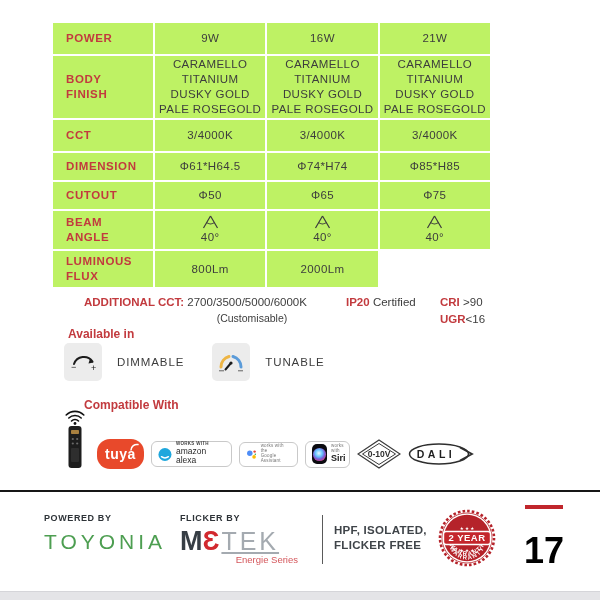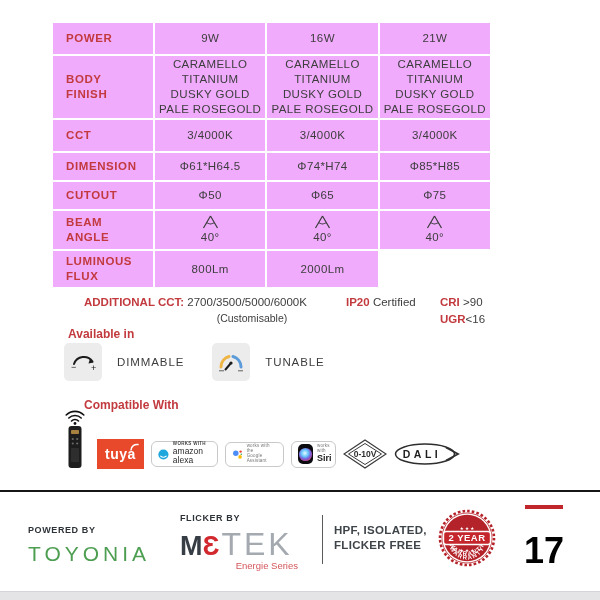--- a/index.html
+++ b/index.html
@@ -3,21 +3,21 @@
 <meta charset="utf-8">
 <style>
   * { margin:0; padding:0; box-sizing:border-box; }
   body { background:#fff; font-family:"Liberation Sans","DejaVu Sans",sans-serif; }
   .page { position:relative; width:600px; height:600px; background:#fff; overflow:hidden; }
 
   
   .spec-table { position:absolute; left:53px; top:23px; width:437px;
     display:grid; grid-template-columns:100px 1fr 1fr 1fr;
     grid-template-rows:31px 62px 31px 27px 27px 38px 36px; gap:2px; }
-  .cell { background:#f0abfc; display:flex; align-items:center; justify-content:center;
+  .cell { background:#bef264; display:flex; align-items:center; justify-content:center;
     font-size:11.5px; color:#3d3d3d; letter-spacing:0.4px; text-align:center; line-height:15px; }
   .cell.lbl { justify-content:flex-start; padding-left:13px; color:#c23a3e; font-weight:bold;
     text-align:left; white-space:pre-line; letter-spacing:0.6px; font-size:11.5px; }
   .cell.val { white-space:pre-line; }
   .cell.beam { flex-direction:column; }
   .beam-icon { display:block; margin-bottom:1px; }
 
   
   .additional { position:absolute; left:68px; top:296px; width:480px; height:40px; font-size:11.5px; color:#3d3d3d;margin-left:16px; }
   .red-b { color:#c23a3e; font-weight:bold; }
@@ -32,44 +32,44 @@
   .icon-box { width:38px; height:38px; background:#ececec; border-radius:5px;
     display:flex; align-items:center; justify-content:center; }
   .avail-label { font-size:11.5px; color:#3d3d3d; letter-spacing:0.9px; }
   .avail-label.first { margin:0 28px 0 15px; }
   .avail-label.second { margin-left:15px; }
   .icon-box.second { margin-left:0; }
 
   .compat-title { position:absolute; left:68px; top:398px; font-size:12px; font-weight:bold; color:#c23a3e;margin-left:16px; }
   .logos-row { position:absolute; left:62px; top:436px; height:36px; display:flex; align-items:center; gap:7px; }
   .remote-wrap { width:28px; margin-top:-26px; }
-  .tuya-badge { position:relative; width:47px; height:30px; background:#e8492b; border-radius:0;
+  .tuya-badge { position:relative; width:47px; height:30px; background:#e8492b; border-radius:13px;
     display:flex; align-items:center; justify-content:center; }
   .tuya-badge span { color:#fff; font-weight:bold; font-size:14px; letter-spacing:0.5px; }
   .tuya-swoosh { position:absolute; right:5px; top:4px; }
   .wbadge { background:#fff; border:1px solid #c9c9c9; border-radius:6px; height:26px;
     display:flex; align-items:center; padding:0 6px; gap:4px; }
   .wbadge .col { display:flex; flex-direction:column; line-height:1.1; }
   .tiny { font-size:4.5px; color:#777; letter-spacing:0.2px; }
   .tinyb { font-size:4.5px; color:#444; font-weight:bold; letter-spacing:0.3px; }
   .alexa-name { font-size:8.5px; color:#2b2b2b; }
   .siri-name { font-size:9px; font-weight:bold; color:#222; }
   .siri-chip { width:20px; height:20px; background:#0b0b10; border-radius:5px;
     display:flex; align-items:center; justify-content:center; }
 
   
   .footer-line { position:absolute; left:0; top:490px; width:600px; height:2px; background:#161616; }
   .ftag { font-size:9px; font-weight:bold; color:#2e3338; letter-spacing:0.6px; }
-  .powered { position:absolute; left:28px; top:513px;margin-top:12px; }
+  .powered { position:absolute; left:44px; top:513px; }
   .powered-brand { margin-top:7px; font-size:21px; color:#4d9e51; letter-spacing:4px; }
   .driven { position:absolute; left:180px; top:513px; }
   .metek { display:flex; align-items:baseline; margin-top:3px; }
   .metek-m { font-size:27px; font-weight:bold; color:#363d44; letter-spacing:-1px; }
   .metek-e { font-size:27px; font-weight:bold; color:#d2292f; margin:0 2px 0 1px; }
-  .metek-tek { font-size:32px; color:#a4aab0; letter-spacing:3px; }
+  .metek-tek { font-size:25px; color:#a4aab0; letter-spacing:3px;text-decoration:underline; }
   .metek-series { font-size:9.5px; color:#d4565b; text-align:right; width:118px; margin-top:-3px; }
   .fdivider { position:absolute; left:322px; top:515px; width:1px; height:49px; background:#5a5a5a; }
   .features { position:absolute; left:334px; top:523px; font-size:11.5px; font-weight:bold;
     color:#3f4449; line-height:15px; letter-spacing:0.3px; }
   .wbadge-seal { position:absolute; left:438px; top:509px; }
   .pagenum { position:absolute; left:520px; top:505px; width:48px; text-align:center; }
   .pagenum-bar { width:38px; height:4px; background:#c0262c; margin:0 auto 3px auto; }
   .pagenum-val { font-size:36px; font-weight:bold; color:#000000; line-height:1;margin-top:24px; }
   .bottom-bar { position:absolute; left:0; top:591px; width:600px; height:9px;
     background:#e4e4e7; border-top:1px solid #d5d5d9; }
@@ -207,21 +207,21 @@
       </svg>
     </div>
 
     <div class="tuya-badge">
       <span>tuya</span>
       <svg class="tuya-swoosh" width="9" height="8" viewBox="0 0 9 8">
         <path d="M1,7 A6,6 0 0 1 8,1.5" stroke="#fff" stroke-width="1.5" fill="none" stroke-linecap="round"></path>
       </svg>
     </div>
 
-    <div class="wbadge" style="width:67px;">
+    <div class="wbadge" style="width:81px;">
       <svg width="15" height="15" viewBox="0 0 16 16">
         <circle cx="8" cy="8" r="7.5" fill="#1ea7dd"></circle>
         <path d="M4,10.5 Q8,13.5 12,10.5" stroke="#fff" stroke-width="1.6" fill="none" stroke-linecap="round"></path>
       </svg>
       <div class="col">
         <span class="tinyb">WORKS WITH</span>
         <span class="alexa-name">amazon alexa</span>
       </div>
     </div>
 

